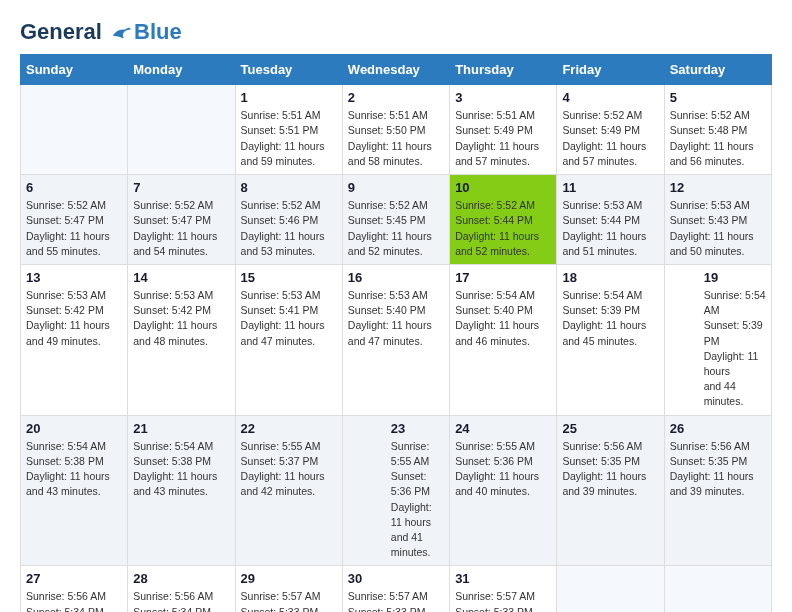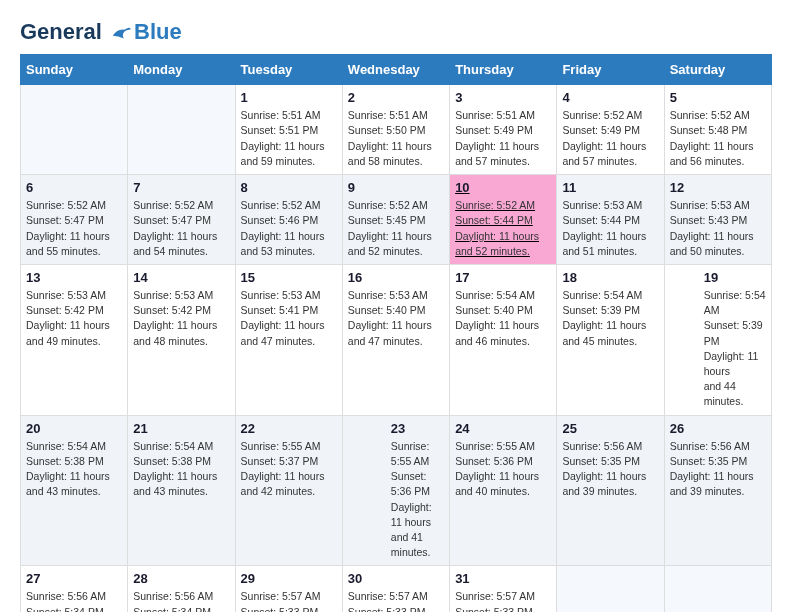--- a/index.html
+++ b/index.html
@@ -178,21 +178,21 @@
 Daylight: 11 hours
 and 53 minutes.</div>
         </td>
         <td style="background: rgb(240, 244, 249);">
           <span class="day-number">9</span>
           <div class="day-info" style="white-space: pre-line;">Sunrise: 5:52 AM
 Sunset: 5:45 PM
 Daylight: 11 hours
 and 52 minutes.</div>
         </td>
-        <td style="background: #f9a8d4; text-decoration: underline;">
+        <td style="background: #84cc16;">
           <span class="day-number">10</span>
           <div class="day-info" style="white-space: pre-line;">Sunrise: 5:52 AM
 Sunset: 5:44 PM
 Daylight: 11 hours
 and 52 minutes.</div>
         </td>
         <td style="background: rgb(240, 244, 249);">
           <span class="day-number">11</span>
           <div class="day-info" style="white-space: pre-line;">Sunrise: 5:53 AM
 Sunset: 5:44 PM

